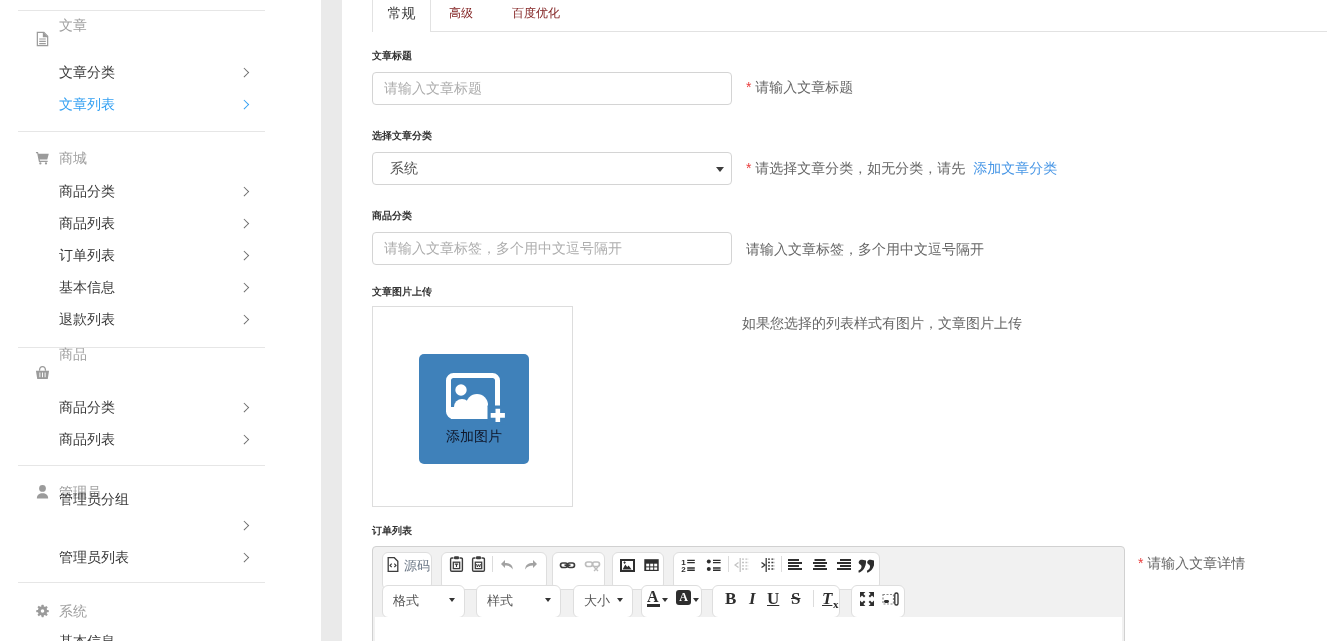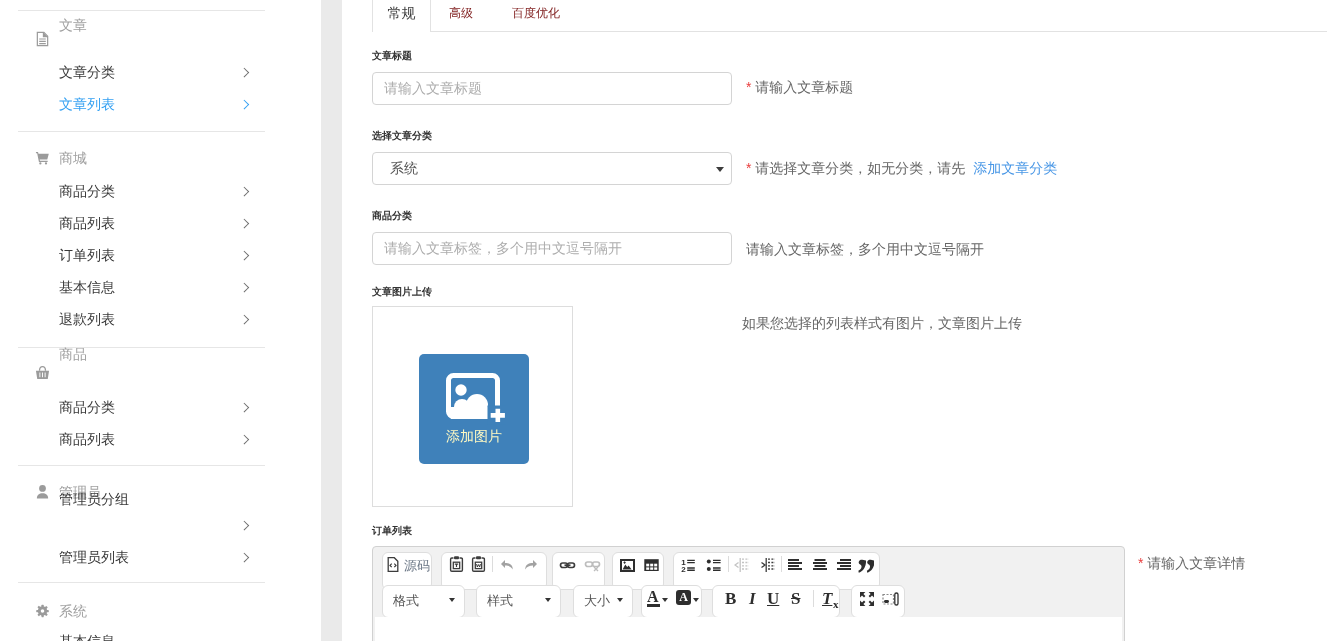--- a/index.html
+++ b/index.html
@@ -131,21 +131,21 @@
   <div class="uptile">
     <svg style="position:absolute;left:25px;top:17px" width="62" height="54" viewBox="0 0 62 54">
       <rect x="4.5" y="4.5" width="49" height="41" rx="5" fill="none" stroke="#fff" stroke-width="5"></rect>
       <circle cx="17" cy="19" r="5.7" fill="#fff"></circle>
       <circle cx="18" cy="36" r="8" fill="#fff"></circle>
       <circle cx="33" cy="34" r="11" fill="#fff"></circle>
       <rect x="7" y="36" width="39" height="12" fill="#fff"></rect>
       <rect x="43.5" y="34.5" width="19" height="19" fill="#3f81ba"></rect>
       <path d="M51.5 37.8 h4.6 v4.3 h4.8 v4.6 h-4.8 v4.3 h-4.6 v-4.3 h-4.8 v-4.6 h4.8 z" fill="#fff"></path>
     </svg>
-    <div style="position:absolute; left:0; width:110px; text-align:center; top:74px; color:#fef9c3; font-size:14px;">添加图片</div>
+    <div style="position:absolute; left:0; width:110px; text-align:center; top:74px; color:#0f172a; font-size:14px;">添加图片</div>
   </div>
 </div>
 <div class="fnote" style="top:315px;left:742px">如果您选择的列表样式有图片，文章图片上传</div>
 
 <div class="flabel" style="top:524px">订单列表</div>
 <div class="editor">
 
   <div class="grp" style="left:9px;top:5px;width:50px">
     <svg class="tbico" style="left:4px;top:4px" width="12" height="15" viewBox="0 0 12 15">
         <path d="M1.2 0.7 H7.3 L10.8 4.2 V14.3 H1.2 Z" fill="none" stroke="#3c3c3c" stroke-width="1.3"></path>

